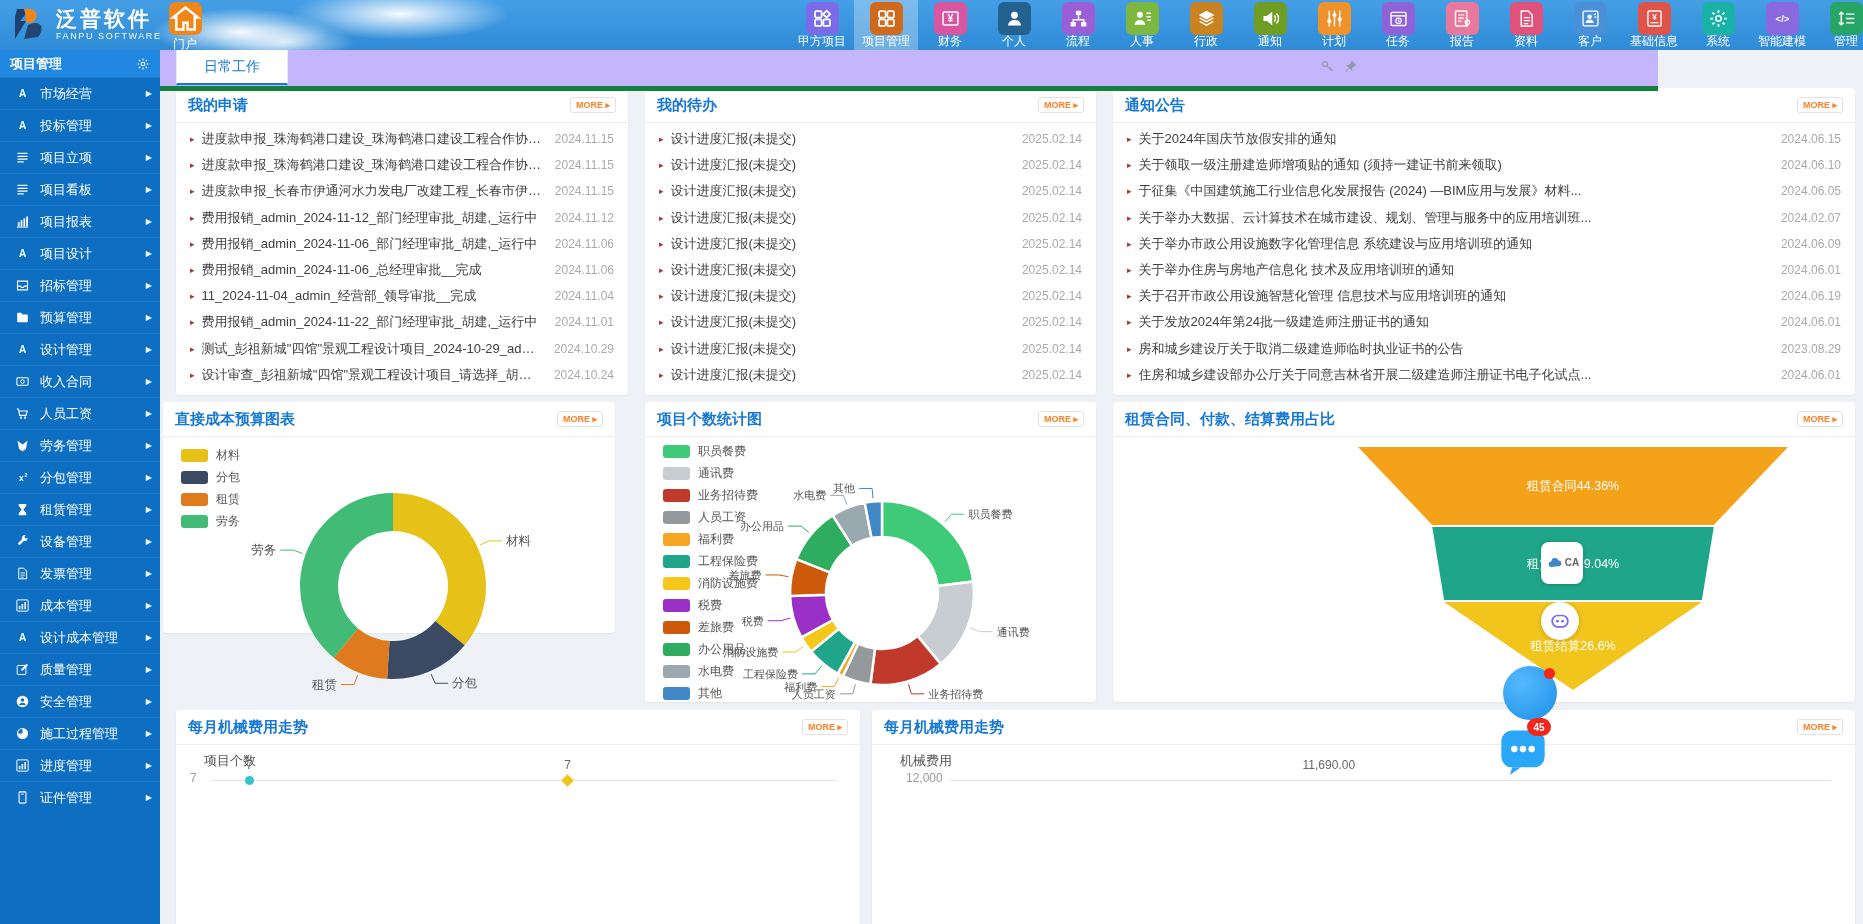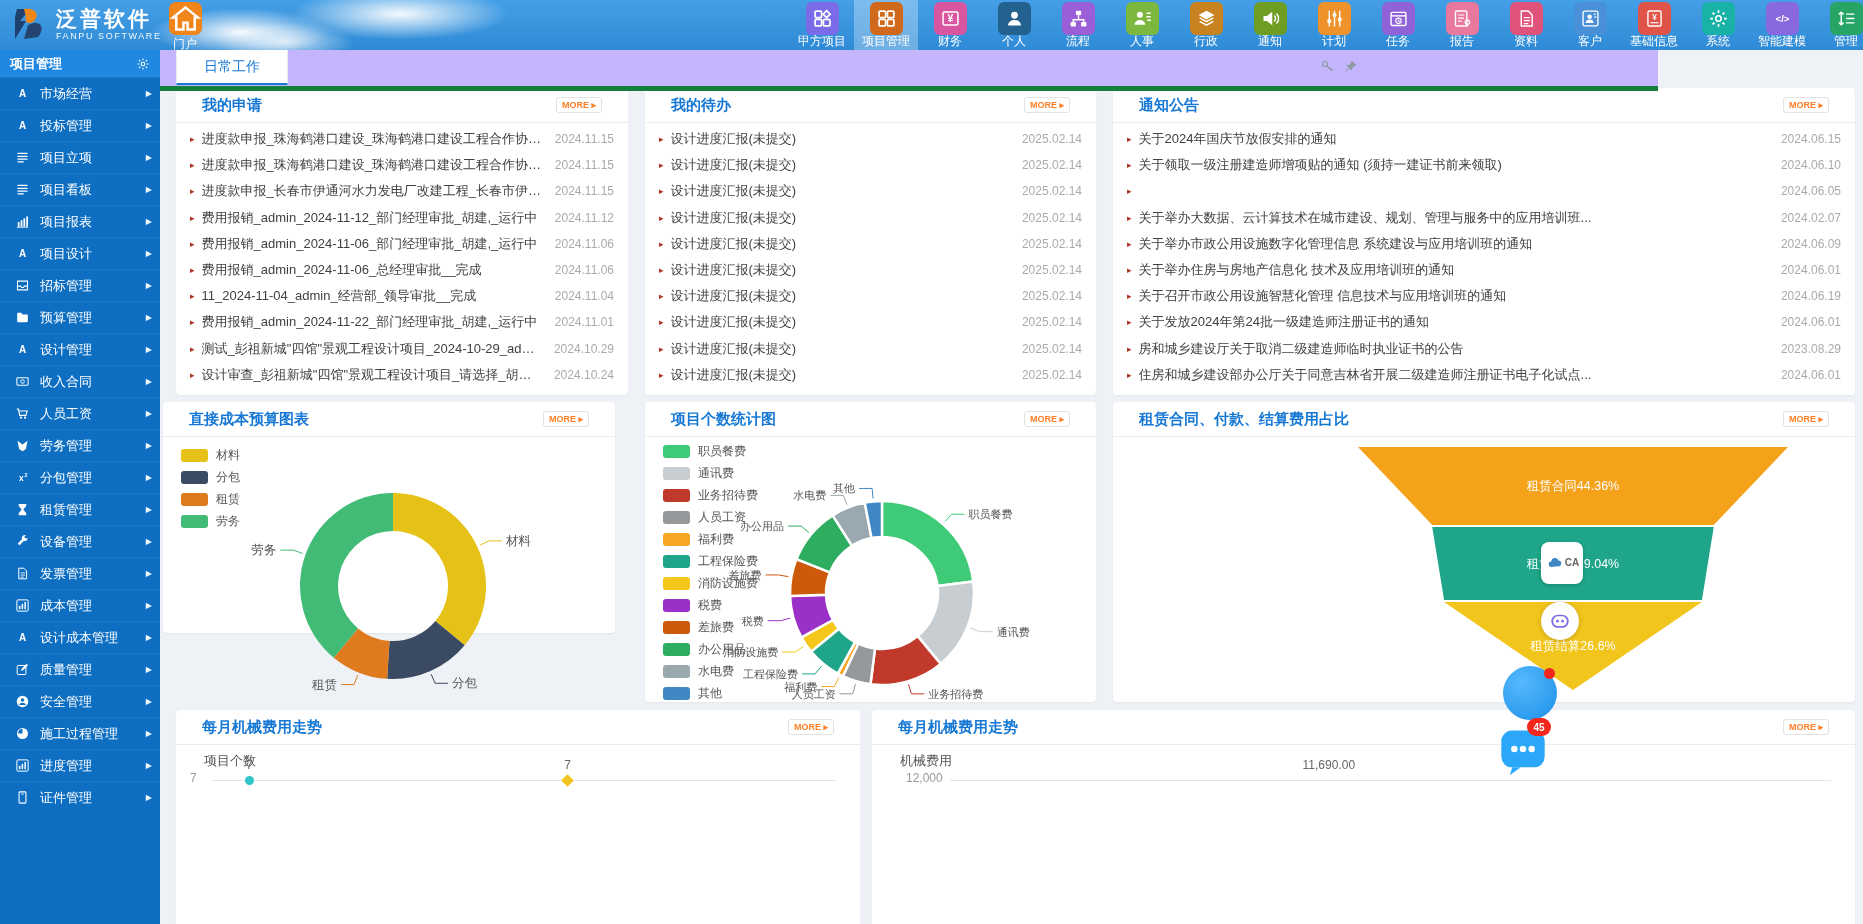--- a/index.html
+++ b/index.html
@@ -45,21 +45,21 @@
   .tabstrip{position:absolute;left:160px;top:50px;width:1498px;height:36px;background:#c4b5fd;
             border-bottom:5px solid #15803d;z-index:10}
   .tab{position:absolute;left:16px;top:0;height:33px;line-height:33px;padding:0 27px;background:#fff;
        color:#1678d4;font-size:14px;border-left:1px solid #e8ecef;border-right:1px solid #e8ecef;
        border-bottom:2px solid #1678d4;cursor:pointer}
   .strip-icons{position:absolute;right:300px;top:9px;display:flex;gap:8px;color:#8f9aa4}
   .strip-icons .ico{cursor:pointer}
 
   
   .panel{position:absolute;background:#fff;border-radius:4px;box-shadow:0 1px 2px rgba(0,0,0,.05)}
-  .panel-h{height:34px;display:flex;align-items:center;padding:0 26px;border-bottom:1px solid #ededed}
+  .panel-h{height:34px;display:flex;align-items:center;padding:0 12px;border-bottom:1px solid #ededed}
   .panel-title{color:#1678d4;font-size:15px;font-weight:bold;white-space:nowrap}
   .more-btn{margin-left:auto;font-size:9px;font-weight:bold;color:#ff7f27;border:1px solid #e2e2e2;
             border-radius:3px;padding:2px 5px;background:#fff;cursor:pointer;white-space:nowrap}
   .plist{padding:3px 14px 0}
   .prow{height:26.2px;display:flex;align-items:center;overflow:hidden}
   .bullet{color:#b03224;font-size:9px;margin-right:7px;flex:none}
   .ptext{font-size:13px;color:#404040;white-space:nowrap;overflow:hidden;text-overflow:ellipsis;cursor:pointer}
   .pdate{color:#aaa;font-size:12px;margin-left:auto;padding-left:12px;flex:none}
 
   .legend{position:absolute;z-index:3}
@@ -768,20 +768,21 @@
         <span class="ptext" title="关于2024年国庆节放假安排的通知">关于2024年国庆节放假安排的通知</span>
         <span class="pdate">2024.06.15</span>
       </div>
       <div class="prow">
         <span class="bullet">▸</span>
         <span class="ptext" title="关于领取一级注册建造师增项贴的通知 (须持一建证书前来领取)">关于领取一级注册建造师增项贴的通知 (须持一建证书前来领取)</span>
         <span class="pdate">2024.06.10</span>
       </div>
       <div class="prow">
         <span class="bullet">▸</span>
+        <span class="ptext" title="于征集《中国建筑施工行业信息化发展报告 (2024) —BIM应用与发展》材料...">于征集《中国建筑施工行业信息化发展报告 (2024) —BIM应用与发展》材料...</span>
         <span class="pdate">2024.06.05</span>
       </div>
       <div class="prow">
         <span class="bullet">▸</span>
         <span class="ptext" title="关于举办大数据、云计算技术在城市建设、规划、管理与服务中的应用培训班...">关于举办大数据、云计算技术在城市建设、规划、管理与服务中的应用培训班...</span>
         <span class="pdate">2024.02.07</span>
       </div>
       <div class="prow">
         <span class="bullet">▸</span>
         <span class="ptext" title="关于举办市政公用设施数字化管理信息 系统建设与应用培训班的通知">关于举办市政公用设施数字化管理信息 系统建设与应用培训班的通知</span>

